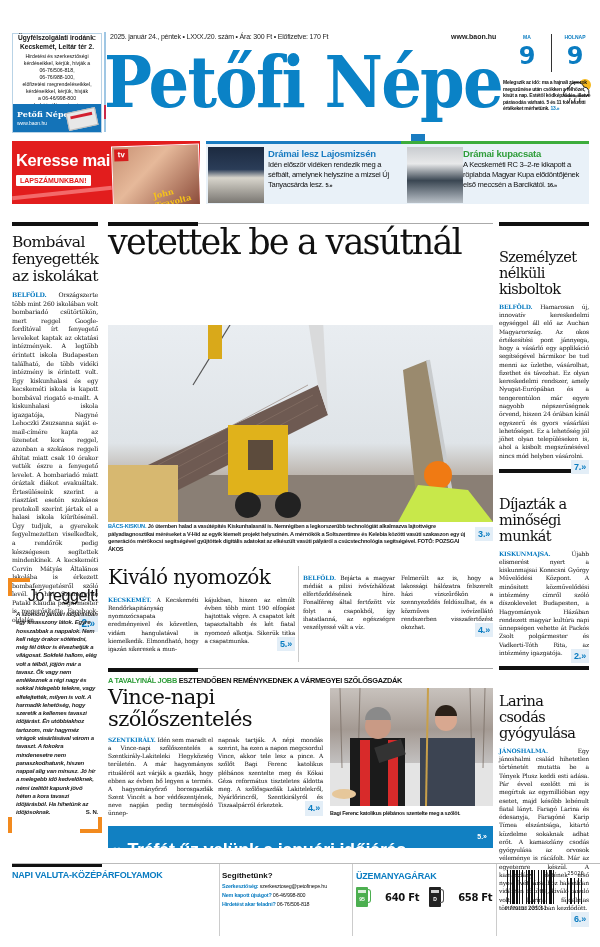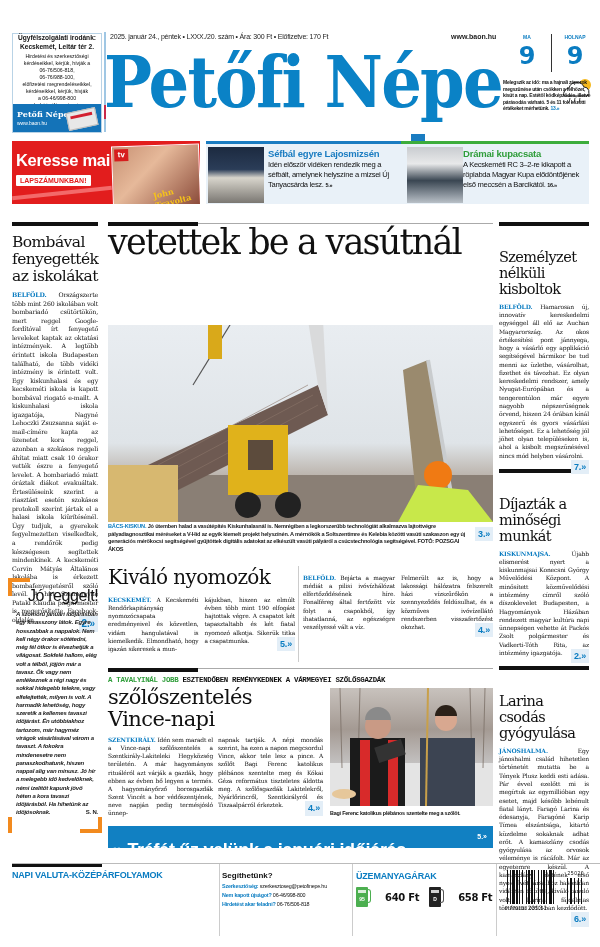--- a/index.html
+++ b/index.html
@@ -98,21 +98,21 @@
   
   .mid-story { top: 566px; }
   .mid-story .headline-serif { font-size: 20px; }
   .mid-story .cols { display: flex; gap: 6px; margin-top: 8px; }
   .mid-story .cols .body-text { flex: 1; font-size: 5.9px; }
   #story-kivalo { left: 108px; width: 187px; }
   #story-fertozott { left: 303px; width: 190px; }
   #mid-rule-1 { left: 108px; top: 668px; width: 385px; }
 
   
-  #vince-kicker { left: 108px; top: 676px; width: 385px; font-size: 7.4px; font-weight: bold; letter-spacing: -0.3px; white-space: nowrap; font-family: Liberation Mono, monospace; }
+  #vince-kicker { left: 108px; top: 676px; width: 385px; font-size: 7.4px; font-weight: bold; letter-spacing: -0.3px; white-space: nowrap; }
   #vince-kicker .accent { color: #2f9d3a; }
   #vince-title { left: 108px; top: 686px; font-size: 21px; line-height: 1.05; }
   #vince-cols { left: 108px; top: 736px; width: 215px; display: flex; gap: 5px; }
   #vince-cols .body-text { flex: 1; font-size: 5.9px; }
   #vince-photo { left: 330px; top: 688px; width: 163px; height: 118px; background: linear-gradient(180deg,#c8c2bd 0%,#a49a93 35%,#cfd0d2 75%,#e2e2e2 100%); overflow: hidden; }
   #vince-caption { left: 330px; top: 810px; font-size: 5.4px; font-weight: bold; letter-spacing: -0.2px; white-space: nowrap; }
 
   #banner { left: 108px; top: 826px; width: 385px; height: 22px; background: #1180c2; color: #fff; }
   #banner .txt { position: absolute; left: 5px; top: 14px; font-weight: bold; font-size: 18px; letter-spacing: -0.3px; }
   #banner .ref { position: absolute; right: 6px; top: 7px; font-weight: bold; font-size: 7px; }
@@ -212,21 +212,21 @@
     <div class="tvlogo">tv</div>
     <div class="name">John Travolta</div>
   </div>
 </div>
 
 <div id="arrow-tab" class="abs"></div>
 
 <div id="teaser1" class="abs teaser">
   <div class="bar"></div>
   <div class="photo"></div>
-  <div class="head">Séfbál egyre Lajosmizsén</div>
+  <div class="head">Drámai lesz Lajosmizsén</div>
   <div class="body">
     <span>Idén először vidéken rendezik meg a séfbált, amelynek helyszíne a mizsei Új Tanyacsárda lesz.</span>
     <span class="ref">5.»</span>
   </div>
 </div>
 
 <div id="teaser2" class="abs teaser">
   <div class="bar"></div>
   <div class="photo"></div>
   <div class="head">Drámai kupacsata</div>
@@ -353,22 +353,22 @@
 <div id="mid-rule-1" class="abs" style="height:4px;">
   <div style="width:90px;height:4px;background:#111;float:left;"></div>
   <div style="margin-left:90px;height:1px;background:#aaa;"></div>
 </div>
 
 <div id="vince-kicker" class="abs">
   <span class="accent">A TAVALYINÁL JOBB</span>
   <span>ESZTENDŐBEN REMÉNYKEDNEK A VÁRMEGYEI SZŐLŐSGAZDÁK</span>
 </div>
 <div id="vince-title" class="abs headline-serif">
+  <div>Vince-napi</div>
   <div>szőlőszentelés</div>
-  <div>Vince-napi</div>
 </div>
 <div id="vince-cols" class="abs">
   <p class="body-text">
     <span class="kicker">SZENTKIRÁLY.</span>
     <span>Idén sem maradt el a Vince-napi szőlőszentelés a Szentkirály-Lakiteleki Hegyközség területén. A már hagyományos rituáléról azt várják a gazdák, hogy ebben az évben bő legyen a termés. A hagyományőrző borosgazdák Szent Vincét a bor védőszentjének, neve napján pedig termésjósló ünnep-</span>
   </p>
   <p class="body-text">
     <span>napnak tartják. A népi mondás szerint, ha ezen a napon megcsordul Vince, akkor tele lesz a pince. A szőlőt Bagi Ferenc katolikus plébános szentelte meg és Kókai Géza református tiszteletes áldotta meg. A szőlősgazdák Lakitelekről, Nyárlőrincről, Szentkirályról és Tiszaalpárról érkeztek.</span>
     <span class="ref-box ref-box-sm">4.»</span>
   </p>

